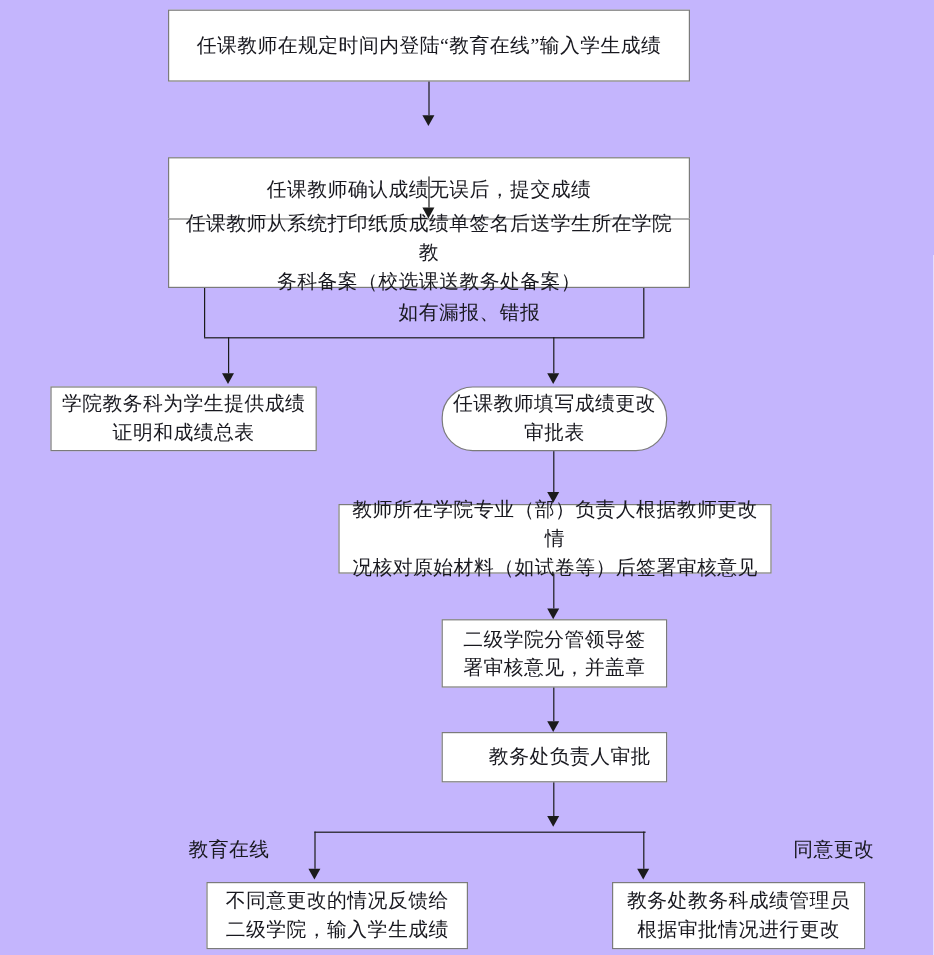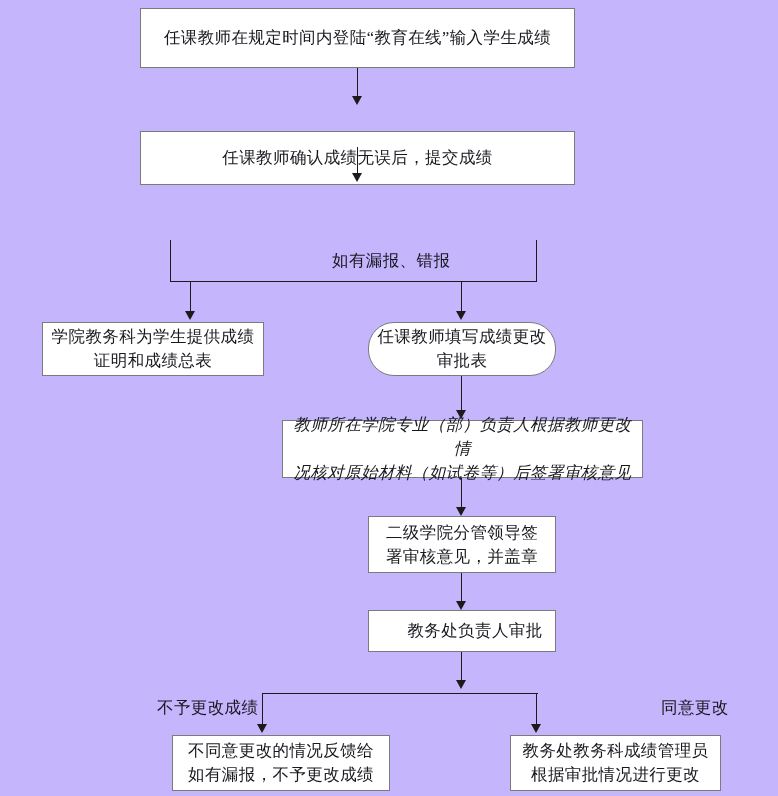--- a/index.html
+++ b/index.html
@@ -70,50 +70,54 @@
 <body>
 
 <div id="canvas" style="background: #c4b5fd;">
 
   <div class="node" style="left: 140px; top: 8px; width: 435px; height: 60px; border-color: rgb(123, 123, 123);">
     <span class="txt">任课教师在规定时间内登陆“教育在线”输入学生成绩</span>
   </div>
   <div class="node" style="left: 140px; top: 105px; width: 435px; height: 54px; border-color: rgb(123, 123, 123); margin-top: 26px;">
     <span class="txt">任课教师确认成绩无误后，提交成绩</span>
   </div>
+  <div class="node" style="left: 140px; top: 182px; width: 435px; height: 58px; border-color: rgb(123, 123, 123);">
+    <span class="txt">任课教师从系统打印纸质成绩单签名后送学生所在学院教
+务科备案（校选课送教务处备案）</span>
+  </div>
   <div class="node" style="left: 42px; top: 322px; width: 222px; height: 54px; border-color: rgb(123, 123, 123); text-align: center;">
     <span class="txt">学院教务科为学生提供成绩
 证明和成绩总表</span>
   </div>
   <div class="node" style="left: 368px; top: 322px; width: 188px; height: 54px; border-color: rgb(123, 123, 123); border-radius: 26px;">
     <span class="txt">任课教师填写成绩更改
 审批表</span>
   </div>
-  <div class="node" style="left: 282px; top: 420px; width: 361px; height: 58px; border-color: rgb(123, 123, 123); font-style: italic;">
+  <div class="node" style="left: 282px; top: 420px; width: 361px; height: 58px; border-color: rgb(123, 123, 123);">
     <span class="txt">教师所在学院专业（部）负责人根据教师更改情
 况核对原始材料（如试卷等）后签署审核意见</span>
   </div>
   <div class="node" style="left: 368px; top: 516px; width: 188px; height: 57px; border-color: rgb(123, 123, 123); align-items: center;">
     <span class="txt">二级学院分管领导签
 署审核意见，并盖章</span>
   </div>
   <div class="node" style="left: 368px; top: 610px; width: 188px; height: 42px; border-color: rgb(123, 123, 123); padding-left: 32px;">
     <span class="txt">教务处负责人审批</span>
   </div>
   <div class="node" style="left: 172px; top: 735px; width: 218px; height: 56px; border-color: rgb(123, 123, 123);">
     <span class="txt">不同意更改的情况反馈给
-如有漏报，不予更改成绩</span>
+二级学院，输入学生成绩</span>
   </div>
   <div class="node" style="left: 510px; top: 735px; width: 211px; height: 56px; border-color: rgb(123, 123, 123);">
     <span class="txt">教务处教务科成绩管理员
 根据审批情况进行更改</span>
   </div>
 
   <div class="edge-label" style="left: 332px; top: 253px; text-align: center;">如有漏报、错报</div>
-  <div class="edge-label" style="left: 157px; top: 700px;">不予更改成绩</div>
+  <div class="edge-label" style="left: 157px; top: 700px;">教育在线</div>
   <div class="edge-label" style="left: 661px; top: 700px;">同意更改</div>
 
   <div class="vline" style="left: 357px; top: 68px; height: 28px; border-color: rgb(27, 27, 27);"></div>
   <div class="arrowhead" style="left: 351.5px; top: 96px; border-top-color: rgb(27, 27, 27);"></div>
 
   <div class="vline" style="left: 357px; top: 147px; height: 26px; border-color: rgb(27, 27, 27);"></div>
   <div class="arrowhead" style="left: 351.5px; top: 173px; border-top-color: rgb(27, 27, 27);"></div>
 
   <div class="vline" style="left: 170px; top: 240px; height: 41px; border-color: rgb(27, 27, 27);"></div>
   <div class="hline" style="left: 170px; top: 281px; width: 367px; border-color: rgb(27, 27, 27);"></div>

